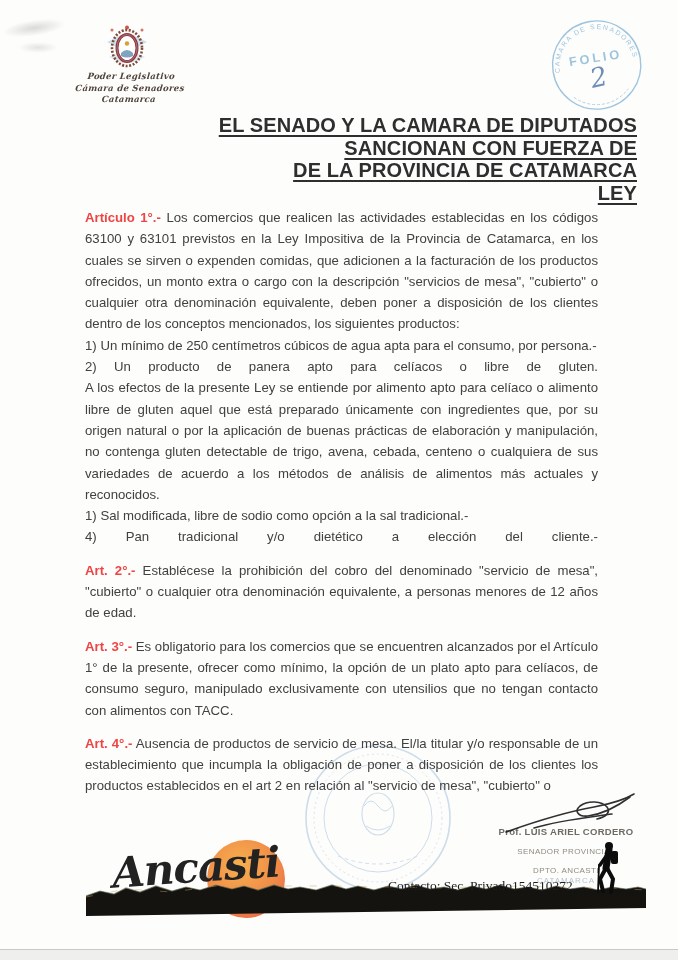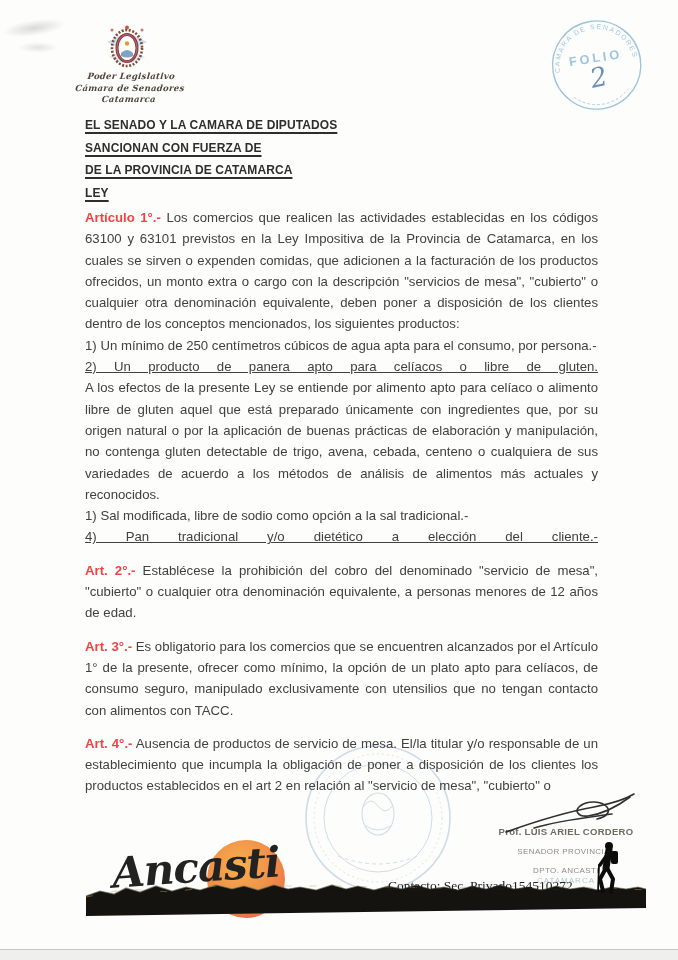--- a/index.html
+++ b/index.html
@@ -13,30 +13,30 @@
   
   .crest{position:absolute;left:99px;top:24px;}
   .org{position:absolute;left:65px;top:71px;width:130px;text-align:center;
        font-family:"DejaVu Serif",serif;font-style:italic;font-weight:bold;
        font-size:8.5px;line-height:11.5px;color:#4f443a;transform:skewX(-6deg);letter-spacing:.3px;}
 
   
   .folio{position:absolute;left:548px;top:16px;opacity:.8;transform:rotate(-9deg);}
 
   
-  .title{position:absolute;left:85px;top:114px;width:552px;text-align:left;
-         font-size:12px;font-weight:bold;line-height:22.5px;color:#2e2e2e;letter-spacing:.1px;}
+  .title{position:absolute;left:85px;top:114px;width:552px;text-align:right;
+         font-size:20px;font-weight:bold;line-height:22.5px;color:#2e2e2e;letter-spacing:.1px;}
   .title div{text-decoration:underline;text-decoration-thickness:1.5px;text-underline-offset:3px;}
 
   
   .doc-body{position:absolute;left:85px;top:207px;width:513px;z-index:2;
             font-size:13.2px;line-height:21.3px;color:#414141;text-align:justify;}
   .doc-body p{margin:0;}
   .doc-body p.gap{margin-top:12px;}
-  .doc-body p.fill{text-align-last:justify;text-decoration:underline;}
+  .doc-body p.fill{text-align-last:justify;}
   .lbl{font-weight:bold;color:#ef4444;}
 
   
   .faintstamp{position:absolute;left:298px;top:738px;opacity:.33;z-index:1;}
 
   
   .sig{position:absolute;left:500px;top:790px;z-index:4;opacity:.92;}
   .signer{position:absolute;left:466px;top:826px;width:200px;text-align:center;z-index:3;font-family:"Liberation Sans",sans-serif;}
   .signer .l1{font-size:9.5px;font-weight:bold;color:#6e6a64;letter-spacing:.3px;}
   .signer .l2,.signer .l3{font-size:8px;color:#908b85;letter-spacing:.4px;margin-top:10px;}

